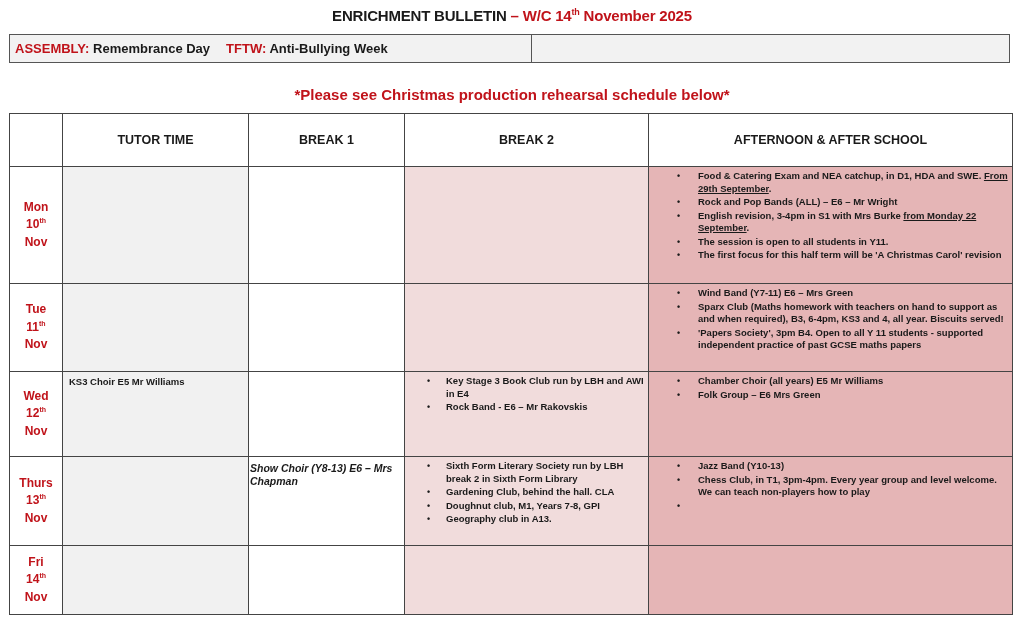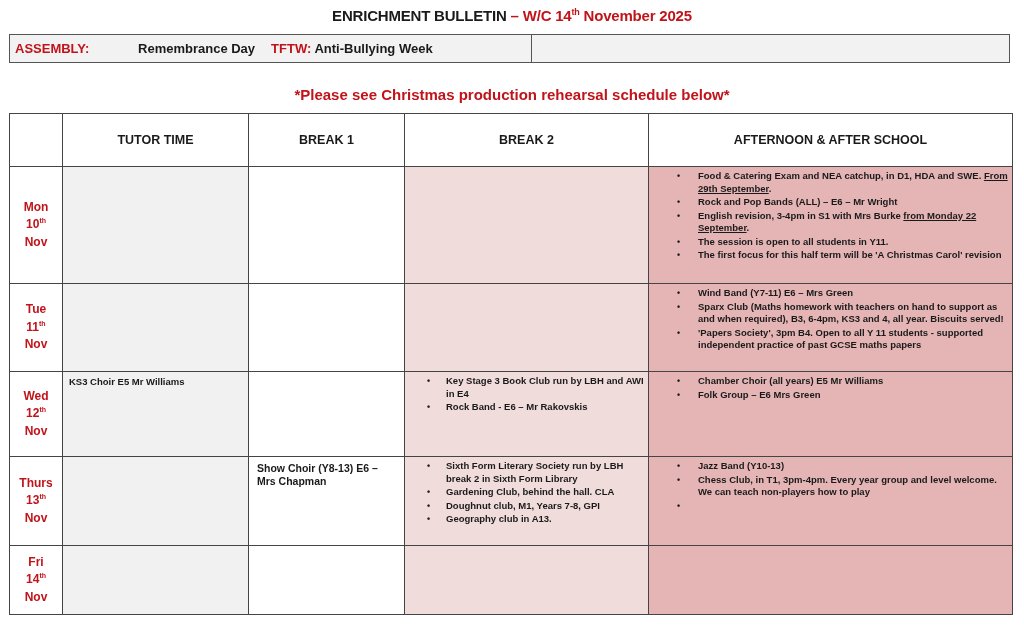--- a/index.html
+++ b/index.html
@@ -38,21 +38,21 @@
 </head>
 <body>
 
 <div class="title">
   <span>ENRICHMENT BULLETIN</span><span class="red"><span> – </span><span>W/C 14</span><sup>th</sup><span> November 2025</span></span>
 </div>
 
 <div class="infobar">
   <div class="seg left">
     <span class="lbl">ASSEMBLY:</span>
-    <span style="white-space:pre;margin-left:45px;"> Remembrance Day</span>
+    <span style="white-space:pre;"> Remembrance Day</span>
     <span style="display:inline-block;width:16px;"></span>
     <span class="lbl">TFTW:</span>
     <span style="white-space:pre;"> Anti-Bullying Week</span>
   </div>
 </div>
 
 <div class="notice">*Please see Christmas production rehearsal schedule below*</div>
 
 <table class="grid">
   <colgroup>
@@ -144,21 +144,21 @@
       <tr style="height: 89px;">
         <td class="daycell">
           <div>Thurs</div>
           <div><span>13</span><sup>th</sup></div>
           <div>Nov</div>
         </td>
         <td class="c-tutor">
           <div class="celltext"></div>
         </td>
         <td class="c-b1">
-          <div class="celltext" style="font-size:10.5px;line-height:13px;padding:5px 8px;">Show Choir (Y8-13) E6 – Mrs Chapman</div>
+          <div class="celltext" style="font-size:10.5px;line-height:13px;padding:5px 1px;font-style:italic;">Show Choir (Y8-13) E6 – Mrs Chapman</div>
         </td>
         <td class="c-b2">
           <ul class="items b2">
             <li><span class="bullet">•</span><span>Sixth Form Literary Society run by LBH break 2 in Sixth Form Library</span></li>
             <li><span class="bullet">•</span><span>Gardening Club, behind the hall. CLA</span></li>
             <li><span class="bullet">•</span><span>Doughnut club, M1, Years 7-8, GPI</span></li>
             <li><span class="bullet">•</span><span>Geography club in A13.</span></li>
           </ul>
         </td>
         <td class="c-pm">

